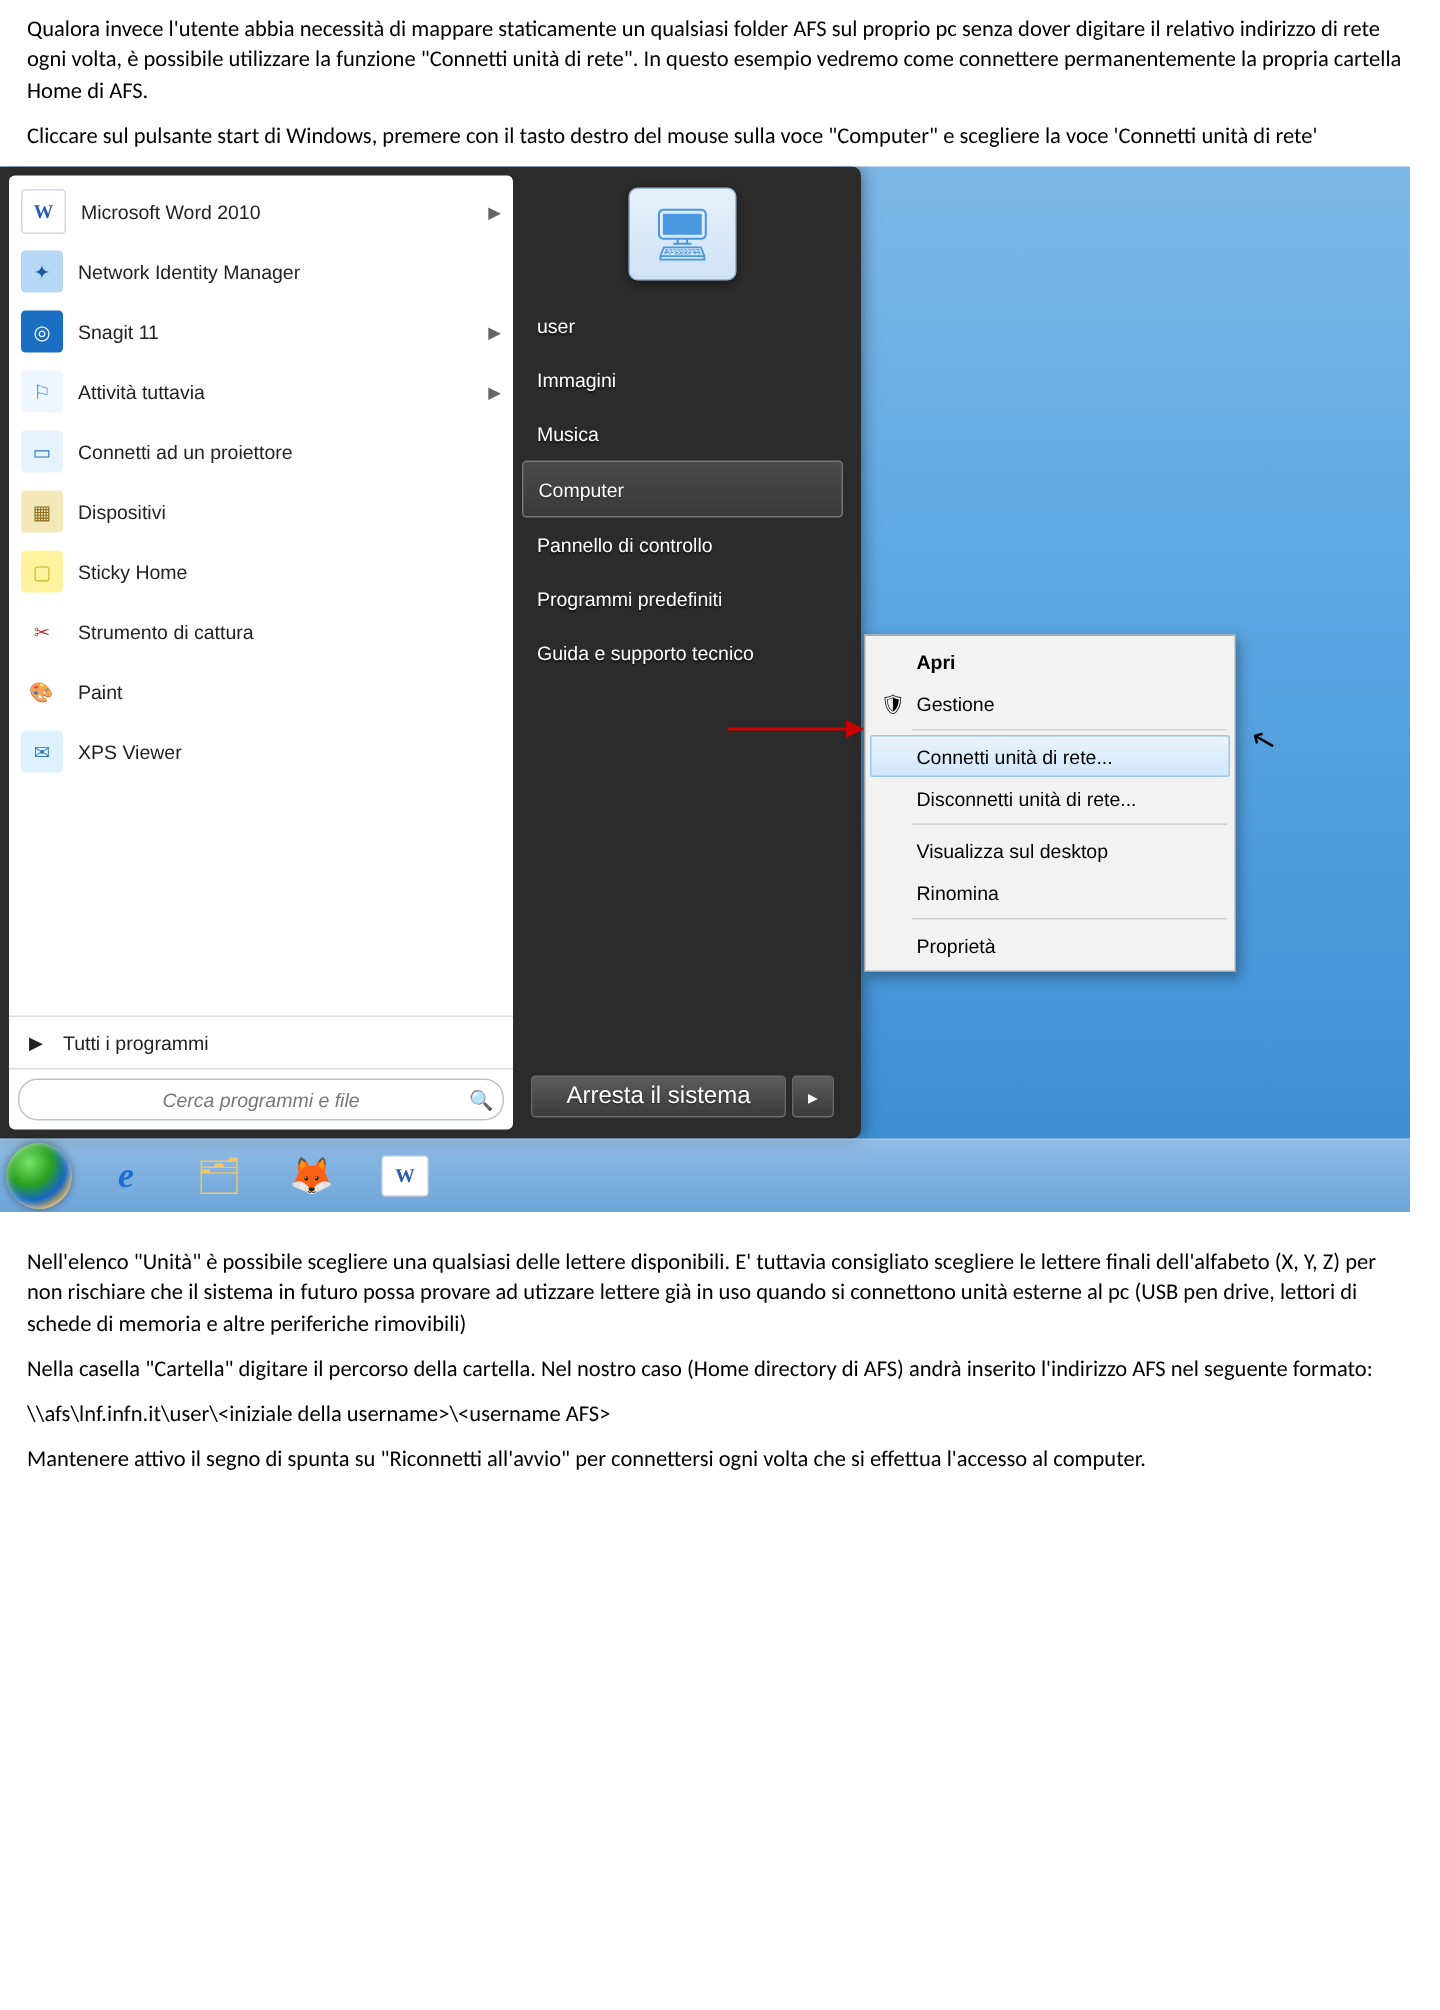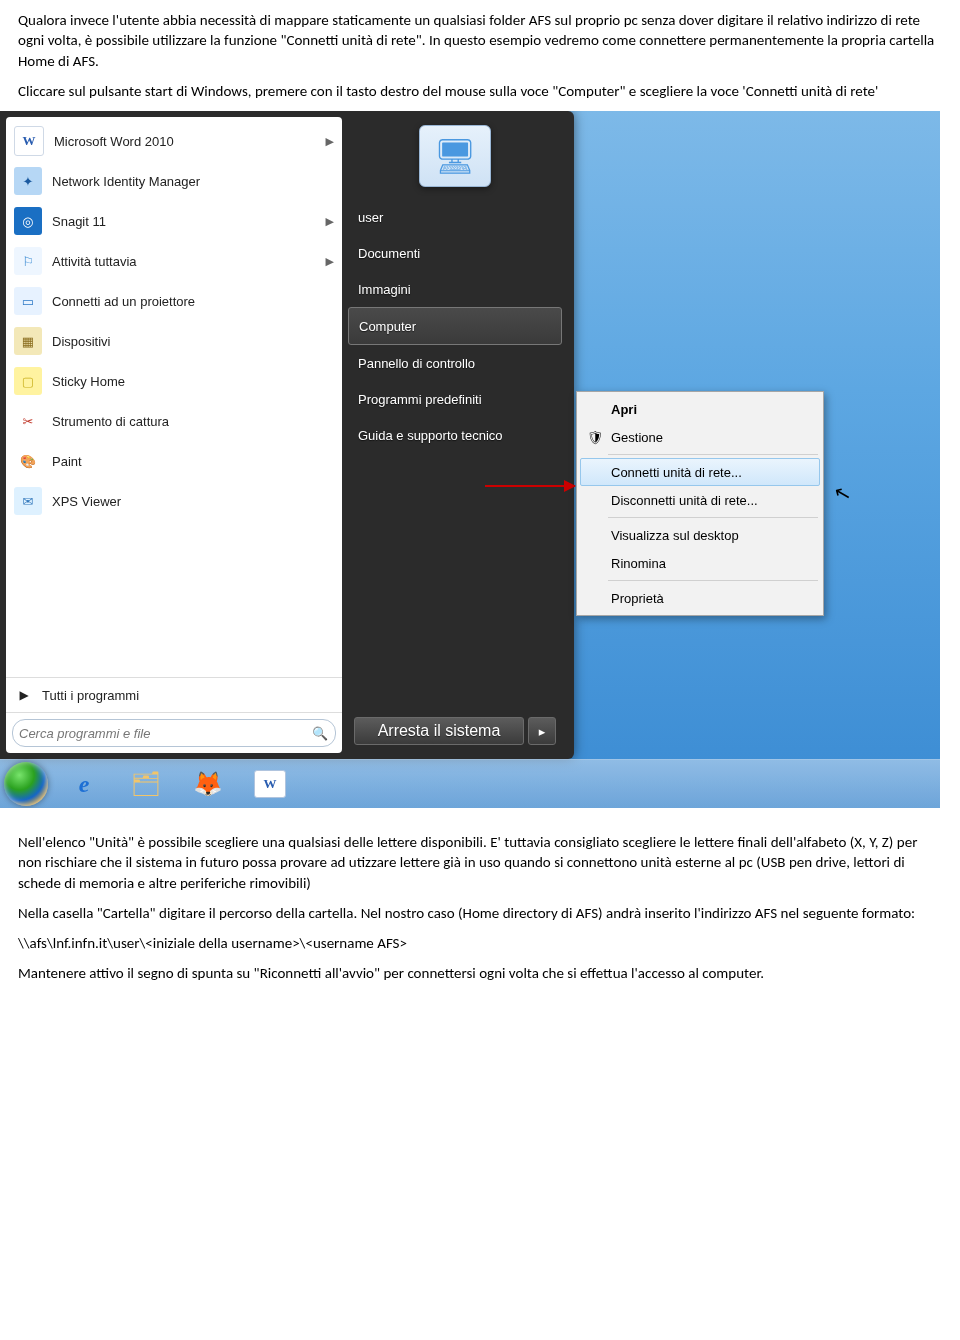--- a/index.html
+++ b/index.html
@@ -79,20 +79,21 @@
   }
   .search-box {
     height: 26px;
     border: 1px solid #b5c5d6;
     border-radius: 13px;
     background: #fff;
     display: flex; align-items: center;
     padding: 0 6px;
     color: #777; font-style: italic;
     position: relative;
+    justify-content: center;
   }
   .search-box .mag {
     position: absolute; right: 6px; color: #5b8ec5; font-style: normal;
   }
 
   .sm-right {
     flex: 1;
     padding: 0 6px;
     color: #fff;
     display: flex; flex-direction: column;
@@ -155,21 +156,21 @@
   }
   .red-arrow::after {
     content: "";
     position: absolute; right: -1px; top: -5px;
     border-left: 12px solid #cc0000;
     border-top: 6px solid transparent;
     border-bottom: 6px solid transparent;
   }
   .context-menu {
     position: absolute;
-    left: 576px; top: 280px;
+    left: 576px; top: 312px;
     width: 240px;
     background: #f2f2f2;
     border: 1px solid #a6a6a6;
     box-shadow: 2px 3px 8px rgba(0,0,0,.35);
     padding: 3px;
     font-size: 13px;
     color: #000;
     text-align: center;
   }
   .cm-item {
@@ -303,22 +304,22 @@
           <div class="search-box">
             <span>Cerca programmi e file</span>
             <span class="mag">🔍</span>
           </div>
         </div>
       </div>
 
       <div class="sm-right">
         <div class="avatar">🖥</div>
         <div class="rlink">user</div>
-        <div class="rlink">Documenti</div>
         <div class="rlink">Immagini</div>
+        <div class="rlink">Musica</div>
         <div class="rlink selected">Computer</div>
         <div class="rlink">Pannello di controllo</div>
         <div class="rlink">Programmi predefiniti</div>
         <div class="rlink">Guida e supporto tecnico</div>
 
         <div class="shutdown-row">
           <div class="shutdown-btn">Arresta il sistema</div>
           <div class="shutdown-arrow">▸</div>
         </div>
       </div>

